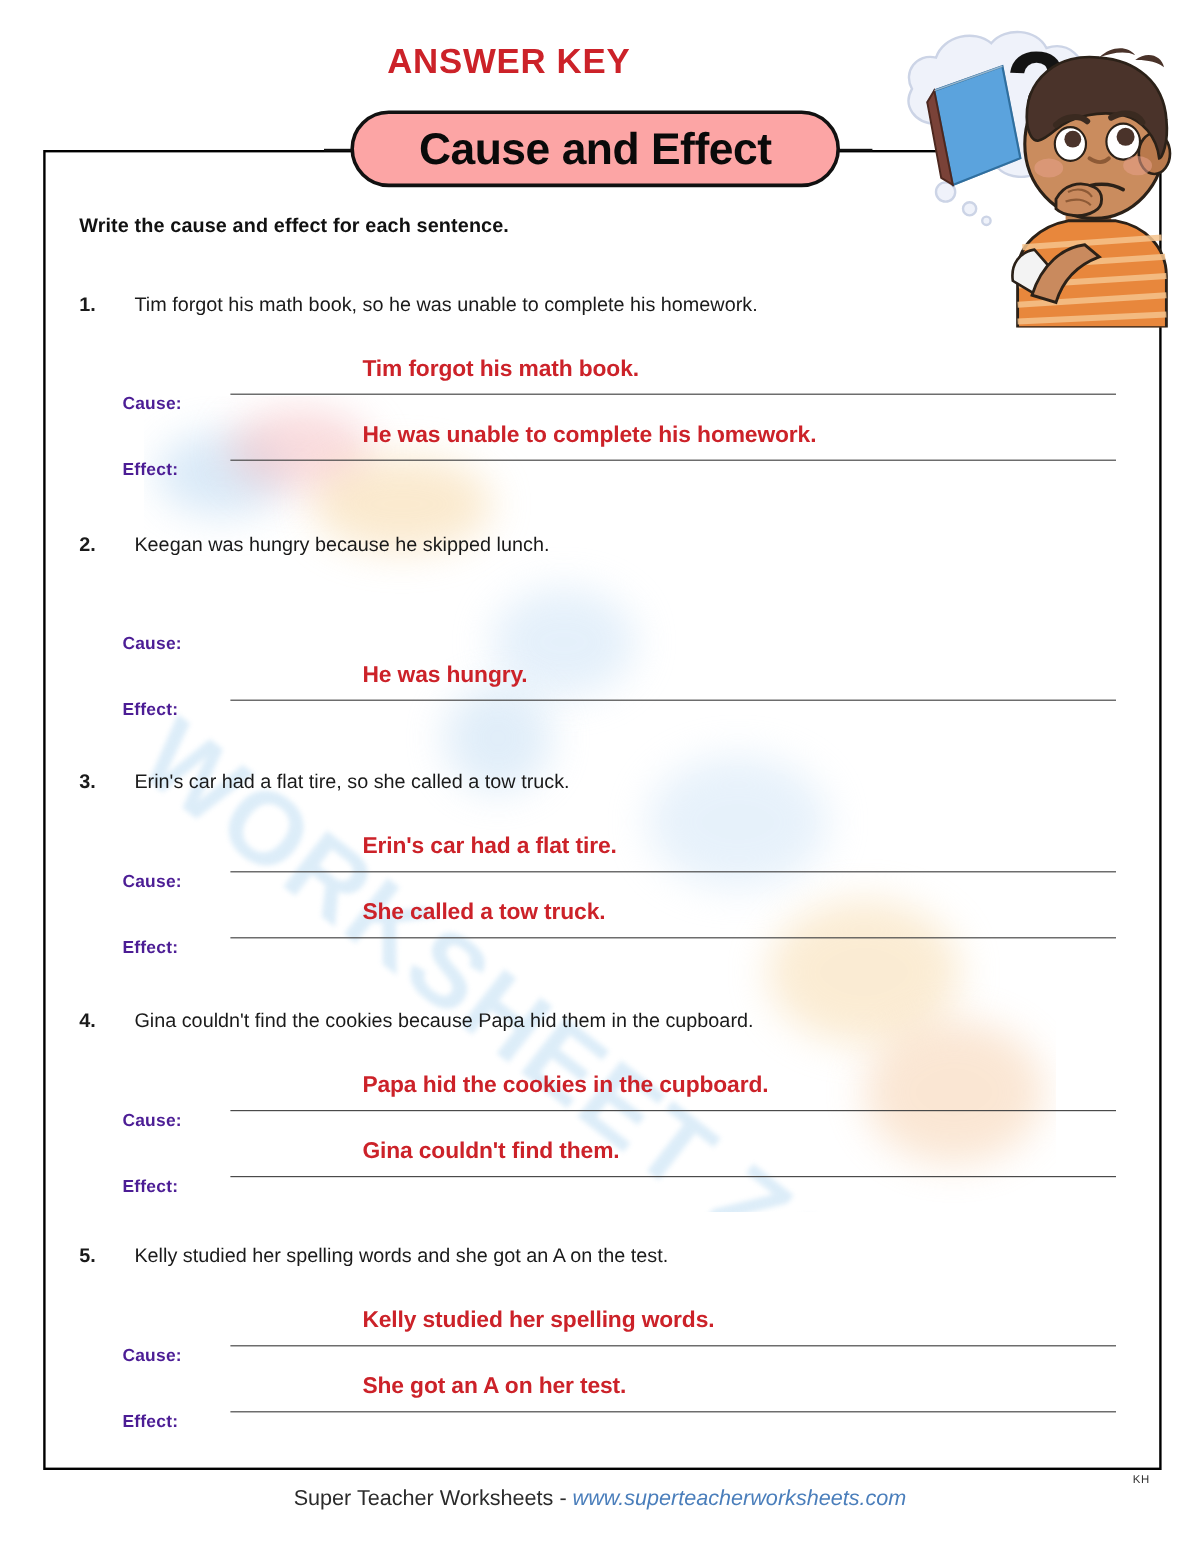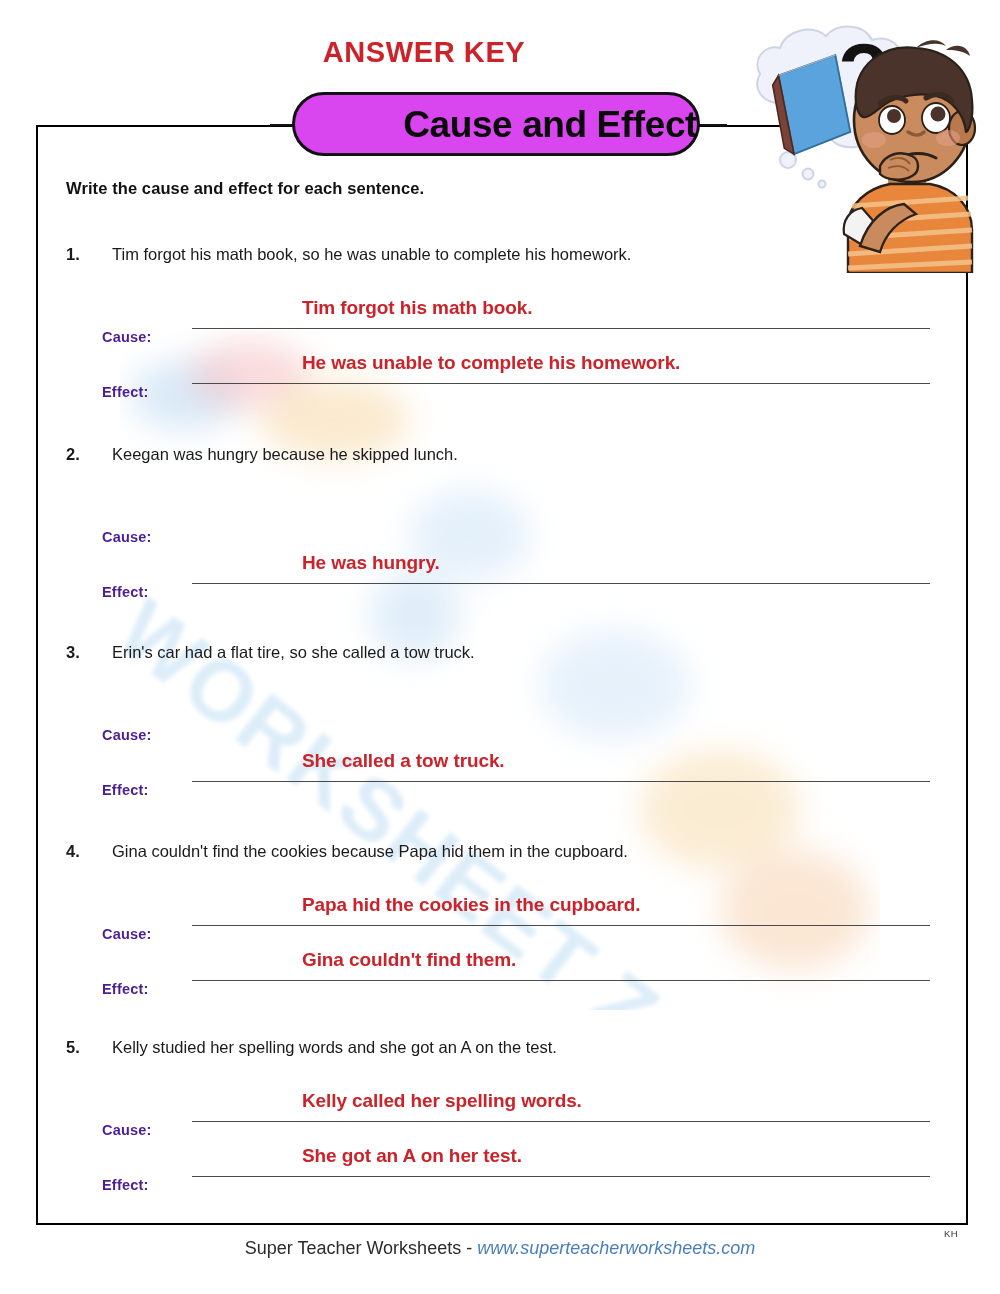--- a/index.html
+++ b/index.html
@@ -81,25 +81,25 @@
     z-index: 4;
   }
   #title-pill {
     position: absolute;
     left: 292px;
     top: 92px;
     width: 408px;
     height: 64px;
     border: 3px solid #111;
     border-radius: 34px;
-    background: #d946ef;
+    background: #fca5a5;
     box-sizing: border-box;
     display: flex;
     align-items: center;
-    justify-content: flex-end;
+    justify-content: center;
     z-index: 5;
   }
   #title-pill .pill-text {
     font-size: 37px;
     font-weight: bold;
     color: #0a0a0a;
     letter-spacing: -.4px;
     line-height: 1;
   }
   .pill-connector {
@@ -358,20 +358,23 @@
     </div>
   </div>
 
   <div class="question-block" style="top:518px">
     <div class="q-row">
       <span class="q-num">3.</span>
       <span class="q-text">Erin's car had a flat tire, so she called a tow truck.</span>
     </div>
     <div class="answer-row" style="top:54px">
       <span class="answer-label">Cause:</span>
+      <div class="answer-line">
+        <span class="answer-value">Erin's car had a flat tire.</span>
+      </div>
     </div>
     <div class="answer-row" style="top:109px">
       <span class="answer-label">Effect:</span>
       <div class="answer-line">
         <span class="answer-value">She called a tow truck.</span>
       </div>
     </div>
   </div>
 
   <div class="question-block" style="top:717px">
@@ -394,21 +397,21 @@
   </div>
 
   <div class="question-block" style="top:913px">
     <div class="q-row">
       <span class="q-num">5.</span>
       <span class="q-text">Kelly studied her spelling words and she got an A on the test.</span>
     </div>
     <div class="answer-row" style="top:54px">
       <span class="answer-label">Cause:</span>
       <div class="answer-line">
-        <span class="answer-value">Kelly called her spelling words.</span>
+        <span class="answer-value">Kelly studied her spelling words.</span>
       </div>
     </div>
     <div class="answer-row" style="top:109px">
       <span class="answer-label">Effect:</span>
       <div class="answer-line">
         <span class="answer-value">She got an A on her test.</span>
       </div>
     </div>
   </div>
 </div>

